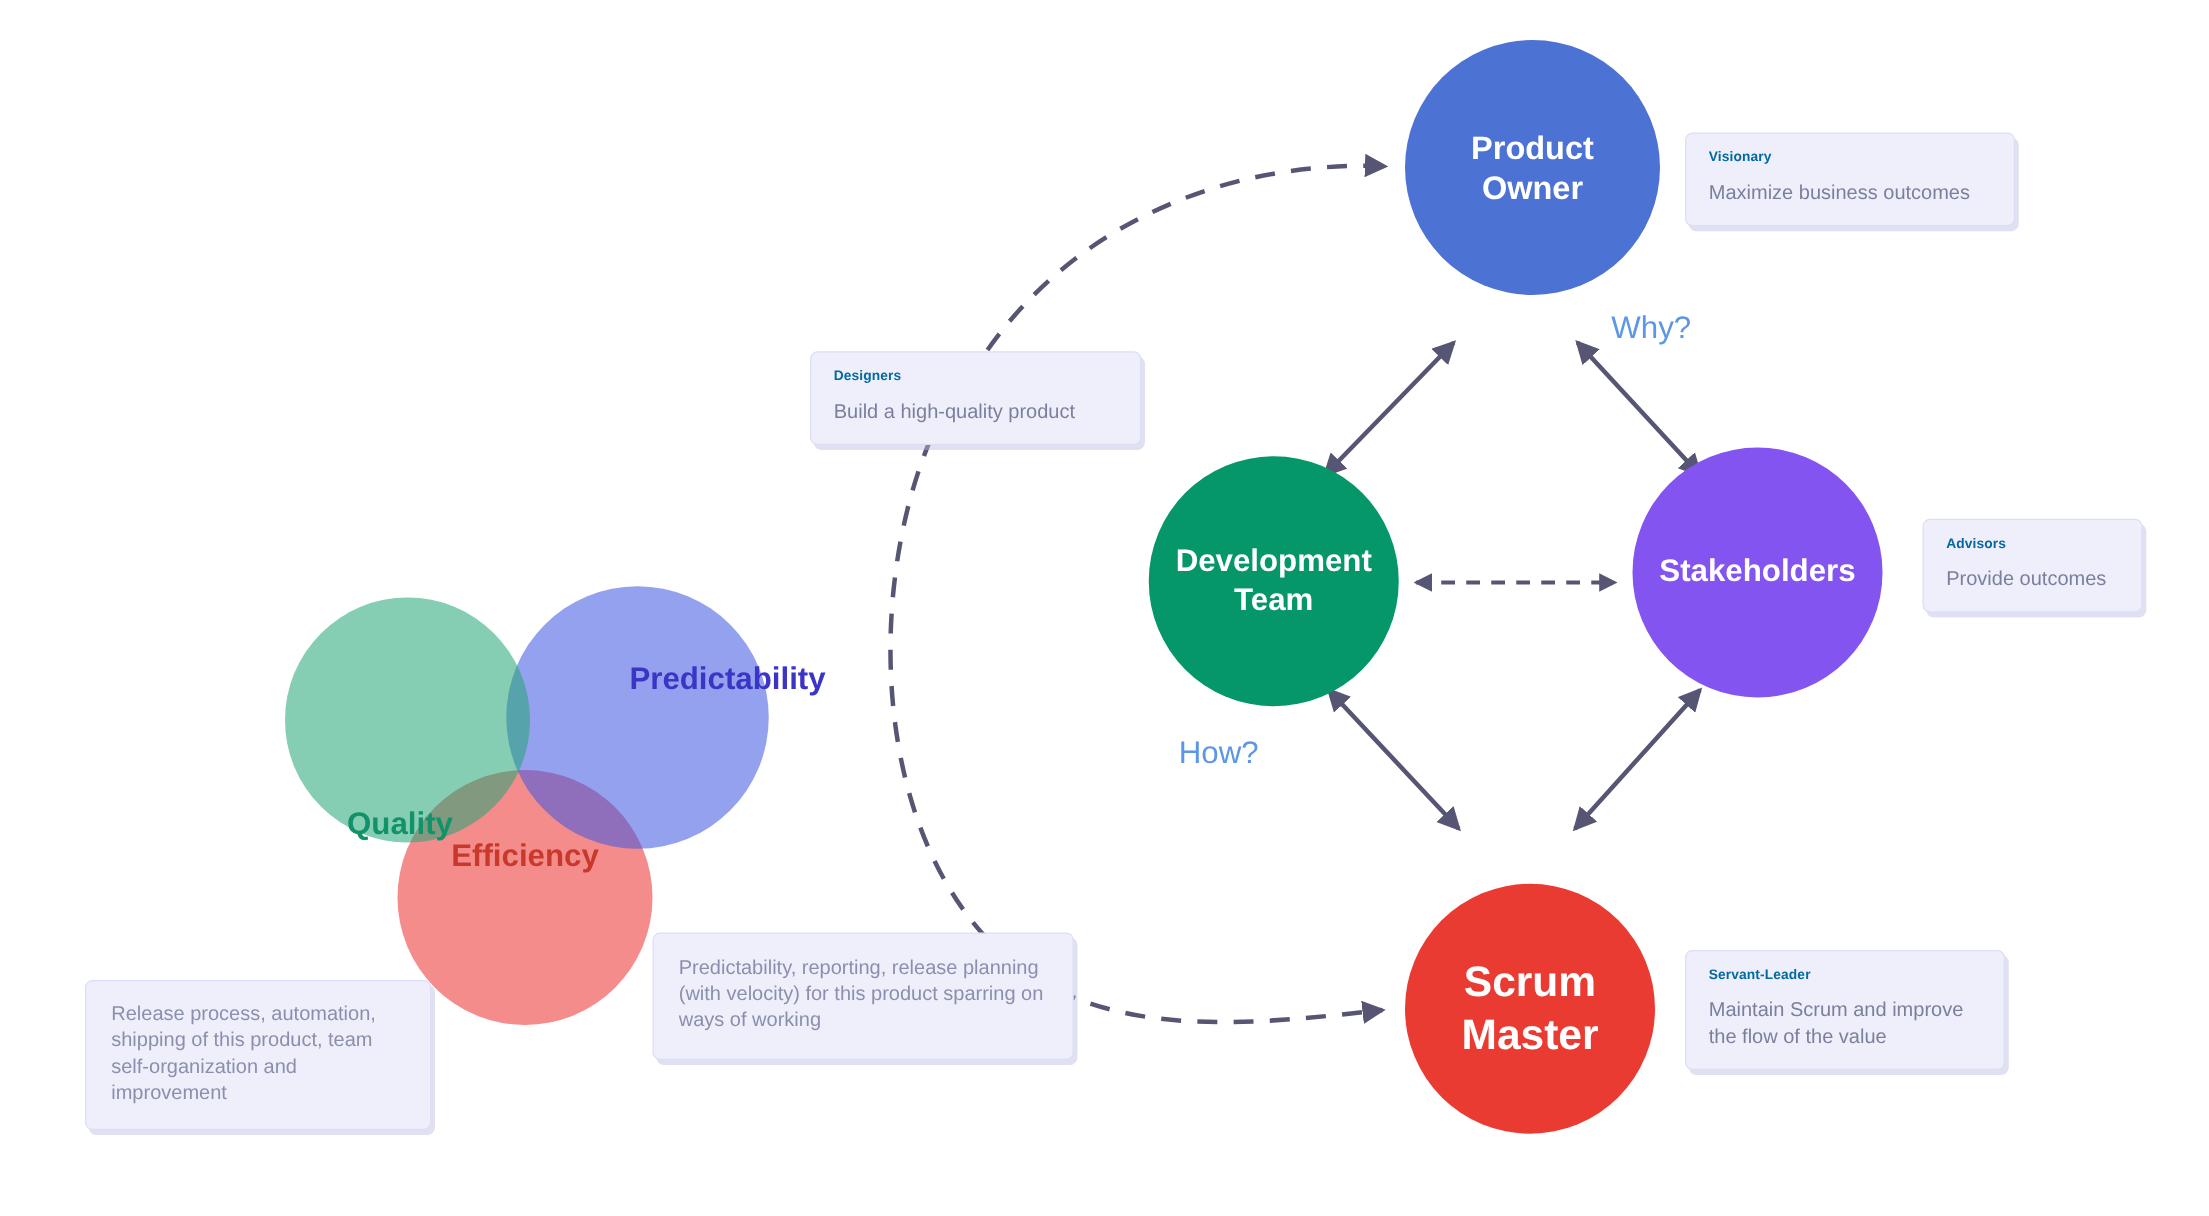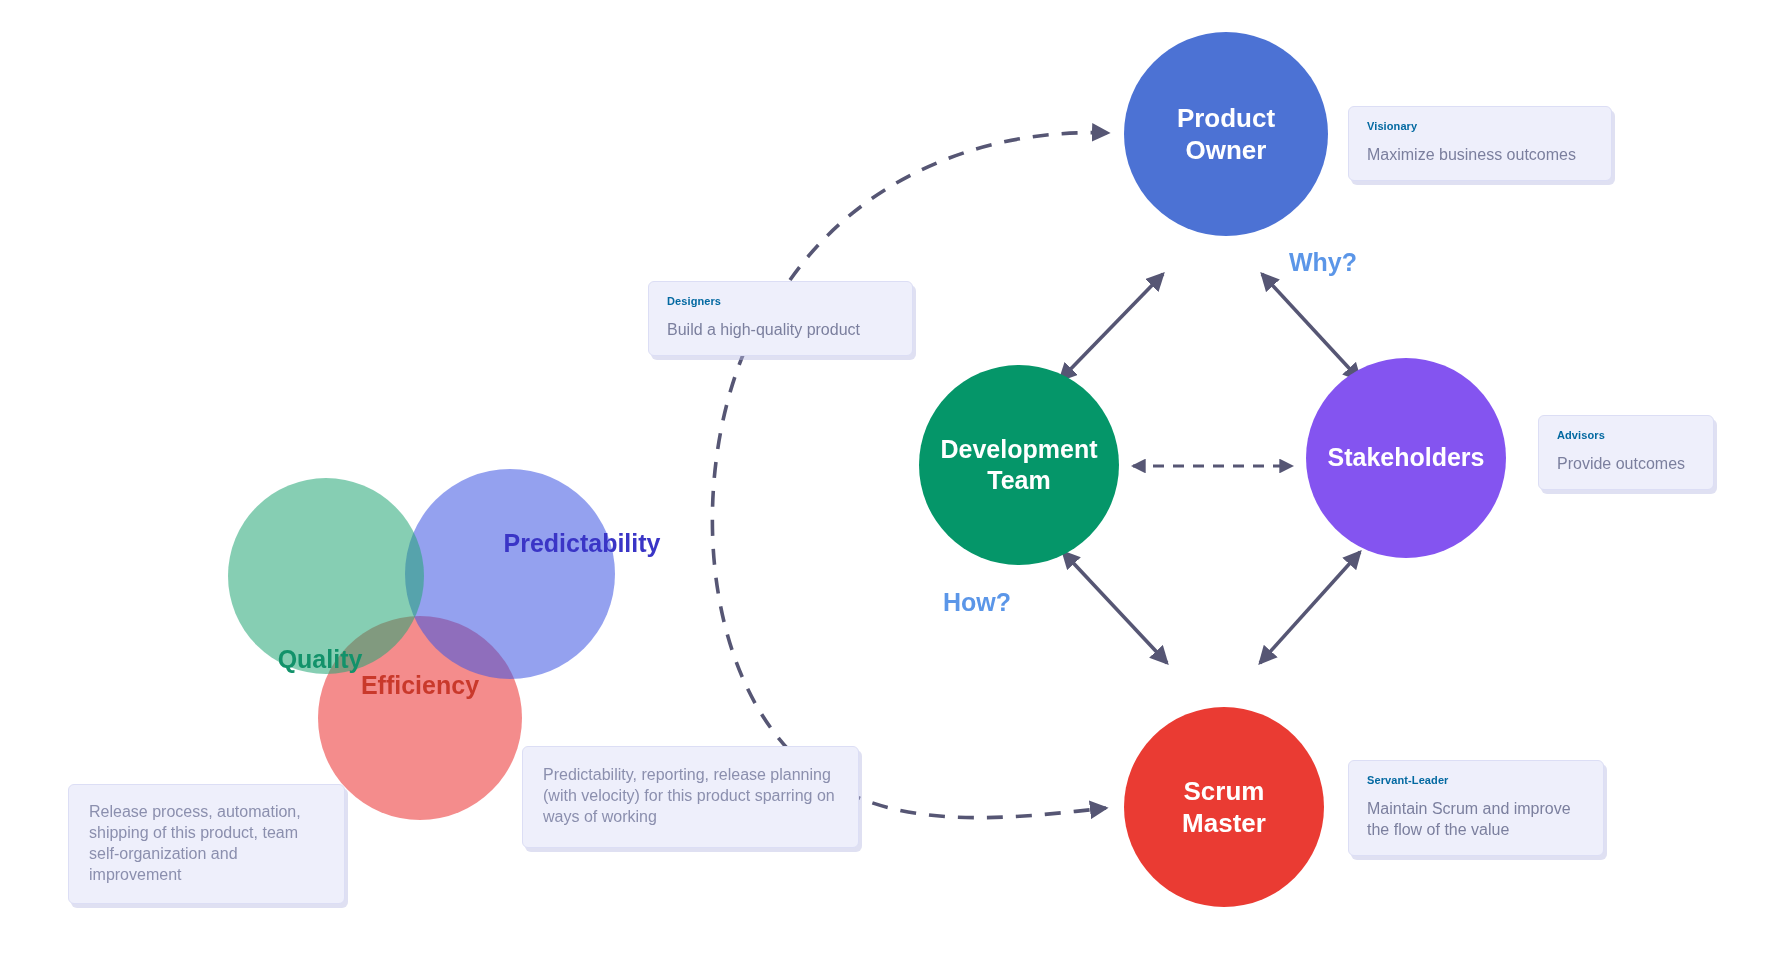--- a/index.html
+++ b/index.html
@@ -61,21 +61,21 @@
   #node-stakeholders {
     left: 1306px; top: 358px;
     width: 200px; height: 200px;
     background: #8454f0;
     font-size: 25px;
   }
   #node-scrum-master {
     left: 1124px; top: 707px;
     width: 200px; height: 200px;
     background: #ea3b33;
-    font-size: 26px;
+    font-size: 34px;
   }
 
   
   .card {
     position: absolute;
     background: #eeeffb;
     border: 1px solid #dcdef5;
     border-radius: 6px;
     box-shadow: 3px 4px 0 rgba(183,186,226,0.45);
     padding: 13px 18px 15px 18px;
@@ -154,21 +154,21 @@
   }
   #venn-quality .vlabel       { transform: translateX(-6px); }
   #venn-effectiveness .vlabel { transform: translateX(72px); white-space: nowrap; }
   #venn-efficiency .vlabel    { transform: translateX(0px); }
 
   
   .qlabel {
     position: absolute;
     color: #5b96e8;
     font-size: 25px;
-    font-weight: bold;
+    font-weight: normal;
   }
   #label-why { left: 1289px; top: 248px; }
   #label-how { left: 943px;  top: 588px; }
 </style>
 </head>
 <body>
 
 <div id="stage">
 
   <svg id="edges" viewBox="0 0 1767 973" width="1767" height="973" xmlns="http://www.w3.org/2000/svg">

